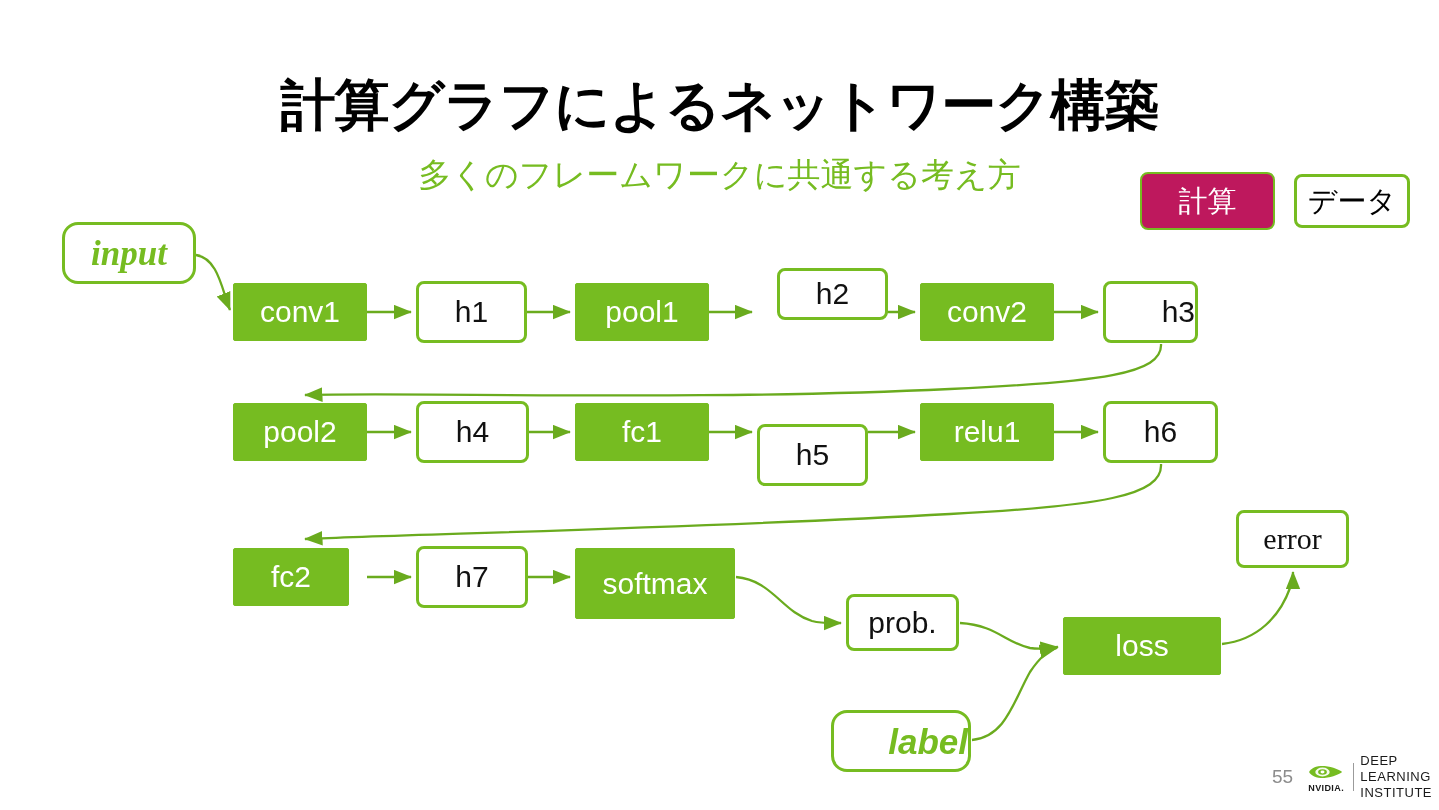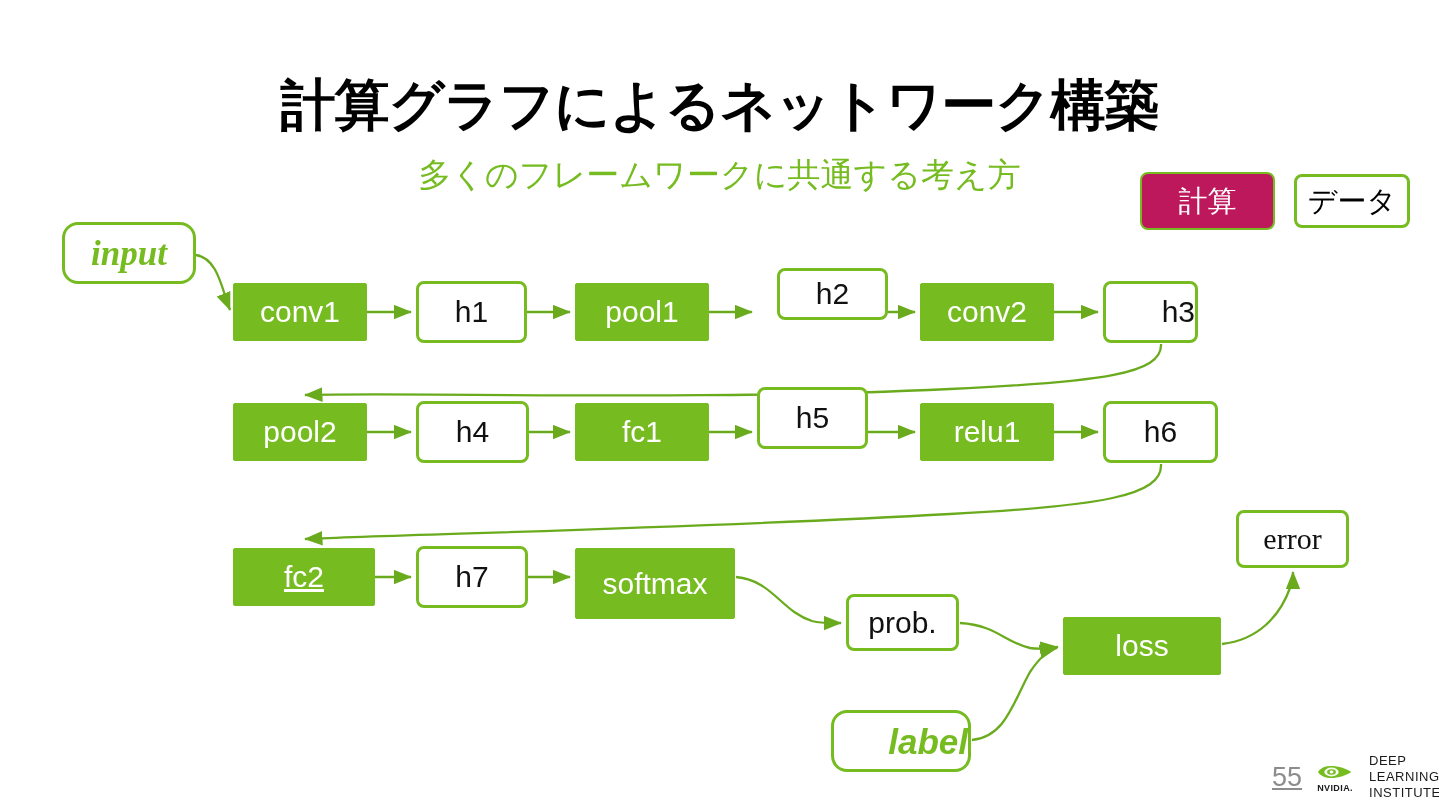--- a/index.html
+++ b/index.html
@@ -124,24 +124,23 @@
   #footer {
     position: absolute;
     left: 1272px;
     top: 756px;
     width: 160px;
     height: 42px;
     display: flex;
     align-items: center;
   }
   #page-number {
-    font-size: 27px;
+    font-size: 19px;
     color: #8c8c8c;
     margin-right: 14px;
-    text-decoration: underline;
   }
   #nvidia-mark {
     display: flex;
     flex-direction: column;
     align-items: center;
     margin-right: 8px;
   }
   #nvidia-wordmark {
     font-size: 9px;
     font-weight: bold;
@@ -240,30 +239,30 @@
       </div>
       <div class="node node-compute" style="left: 233px; top: 403px; width: 134px; height: 58px;">
         <span>pool2</span>
       </div>
       <div class="node node-data" style="left: 416px; top: 401px; width: 113px; height: 62px;">
         <span>h4</span>
       </div>
       <div class="node node-compute" style="left: 575px; top: 403px; width: 134px; height: 58px;">
         <span>fc1</span>
       </div>
-      <div class="node node-data" style="left: 757px; top: 387px; width: 111px; height: 62px;">
+      <div class="node node-data" style="left: 757px; top: 424px; width: 111px; height: 62px;">
         <span>h5</span>
       </div>
       <div class="node node-compute" style="left: 920px; top: 403px; width: 134px; height: 58px;">
         <span>relu1</span>
       </div>
       <div class="node node-data" style="left: 1103px; top: 401px; width: 115px; height: 62px;">
         <span>h6</span>
       </div>
-      <div class="node node-compute" style="left: 233px; top: 548px; width: 142px; height: 58px; text-decoration: underline;">
+      <div class="node node-compute" style="left: 233px; top: 548px; width: 116px; height: 58px;">
         <span>fc2</span>
       </div>
       <div class="node node-data" style="left: 416px; top: 546px; width: 112px; height: 62px;">
         <span>h7</span>
       </div>
       <div class="node node-compute" style="left: 575px; top: 548px; width: 160px; height: 71px;">
         <span>softmax</span>
       </div>
       <div class="node node-data" style="left: 846px; top: 594px; width: 113px; height: 57px;">
         <span>prob.</span>

